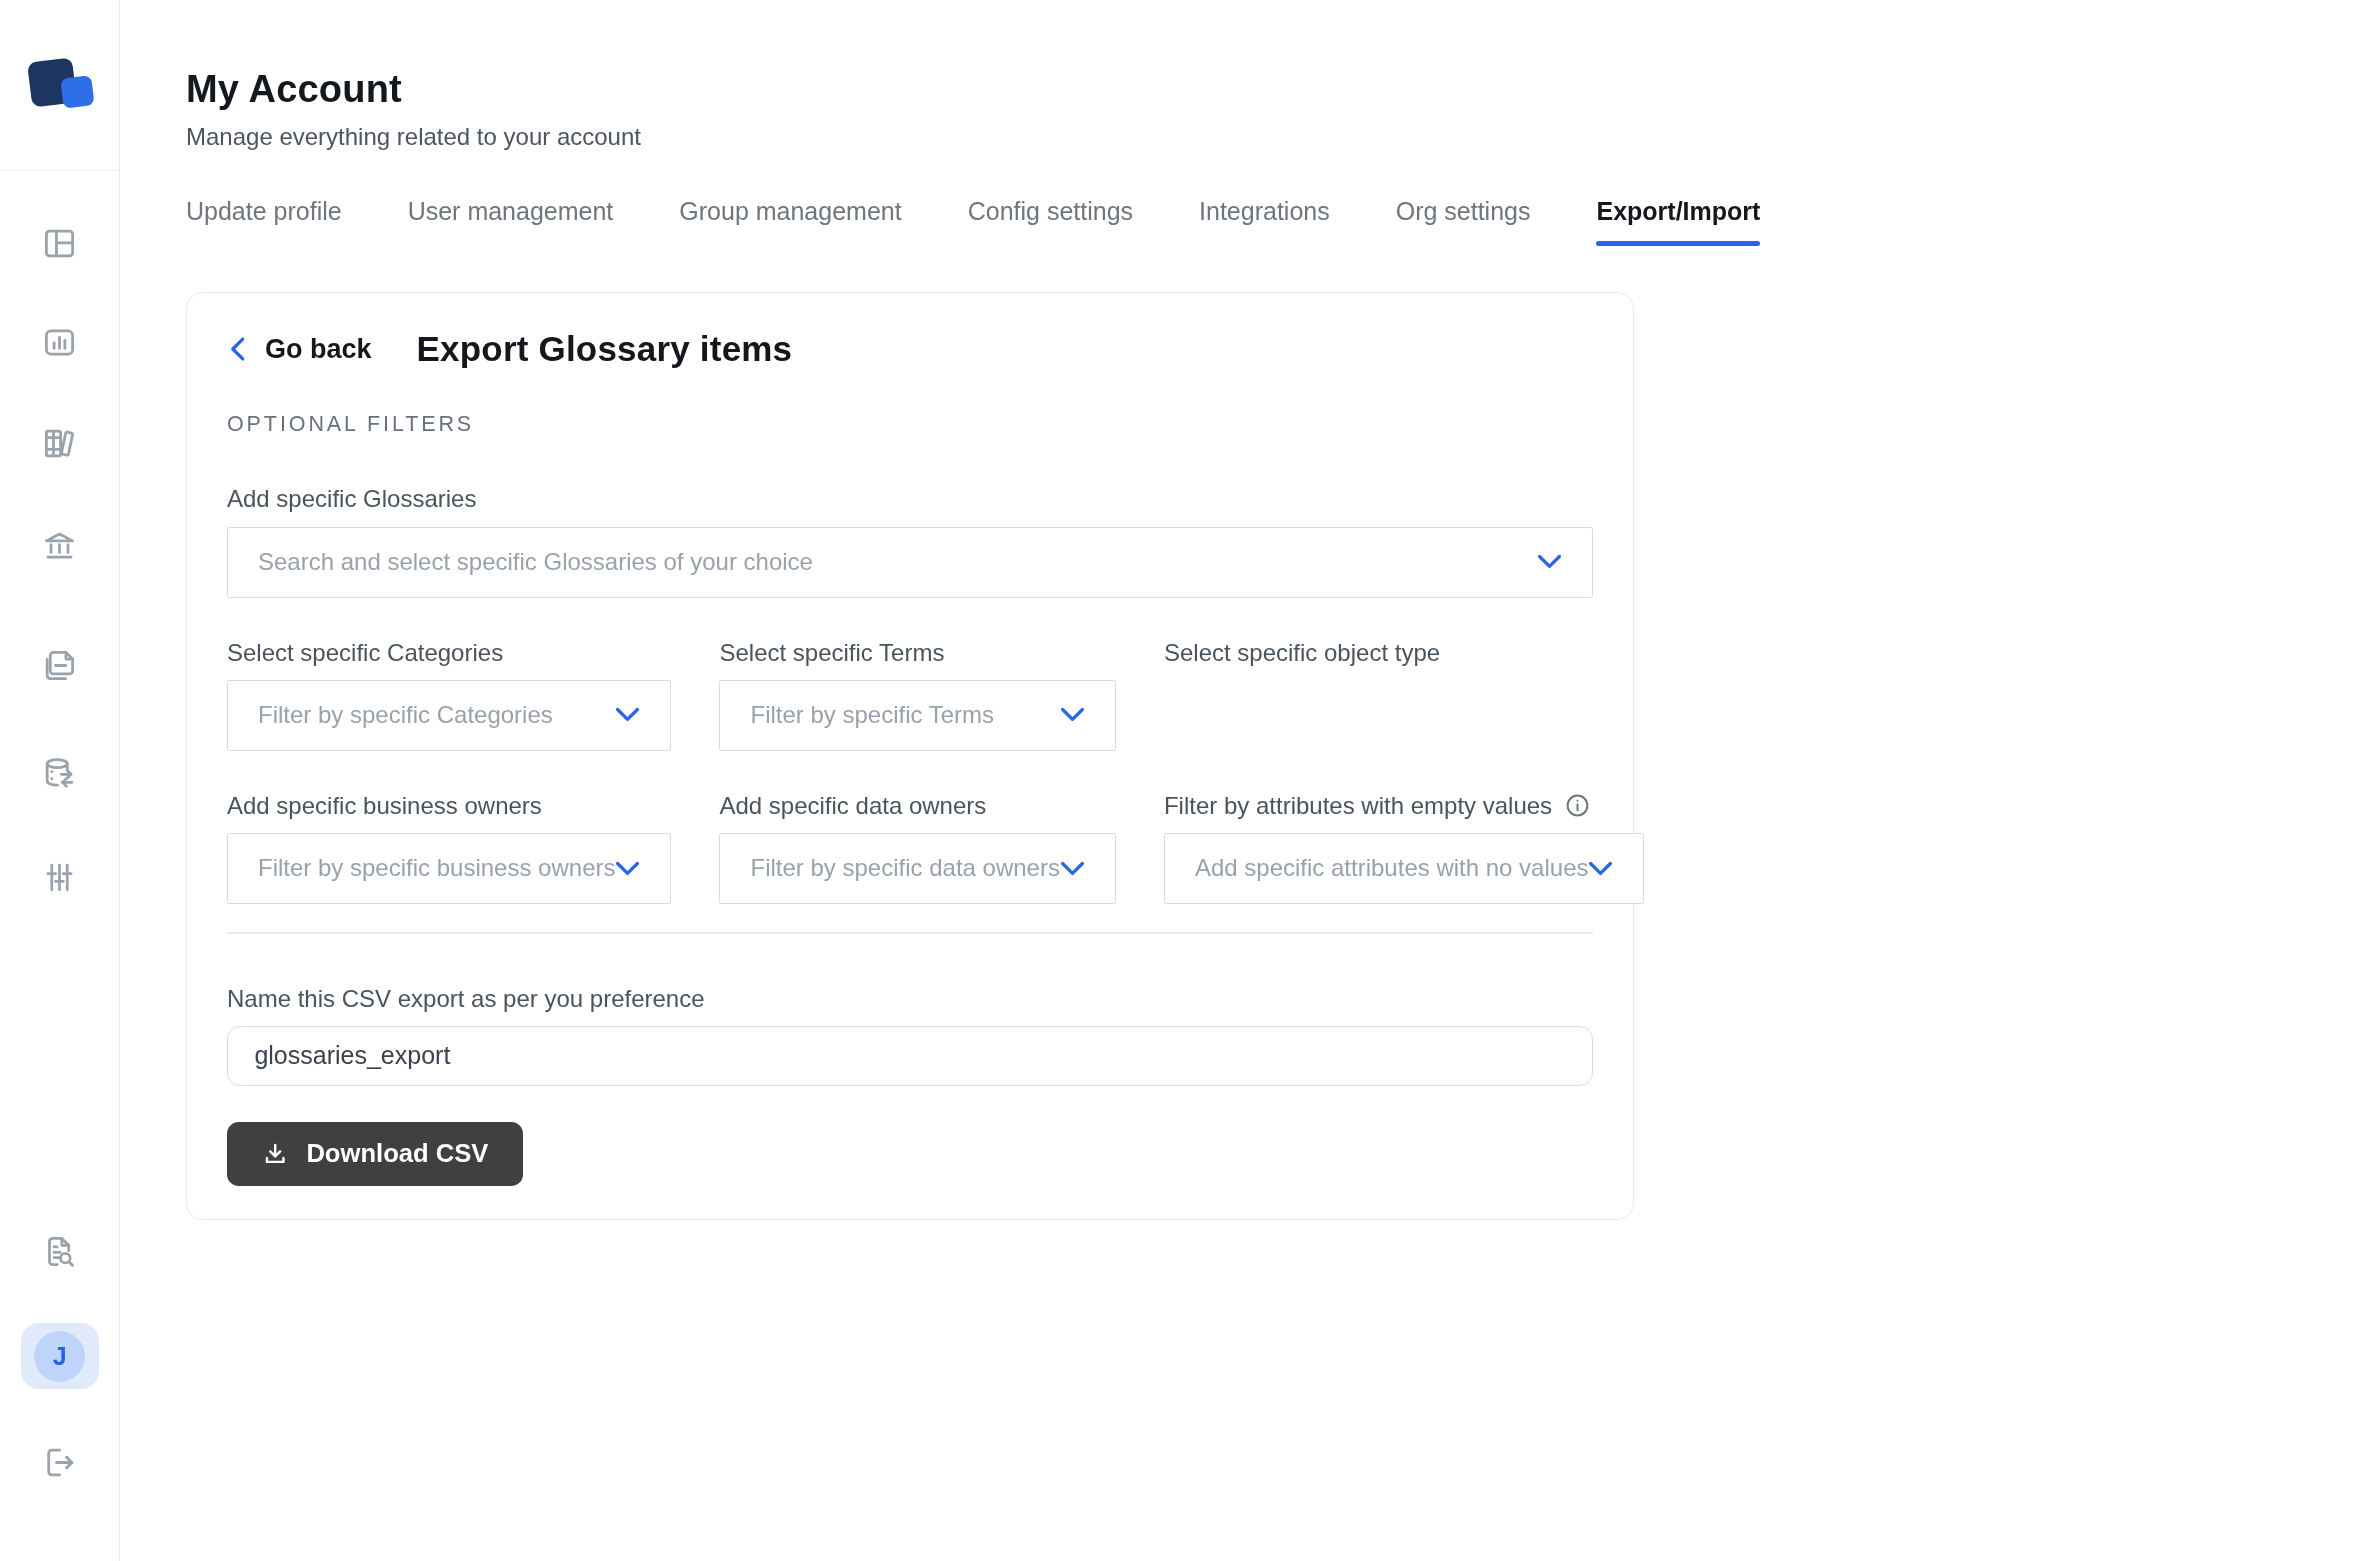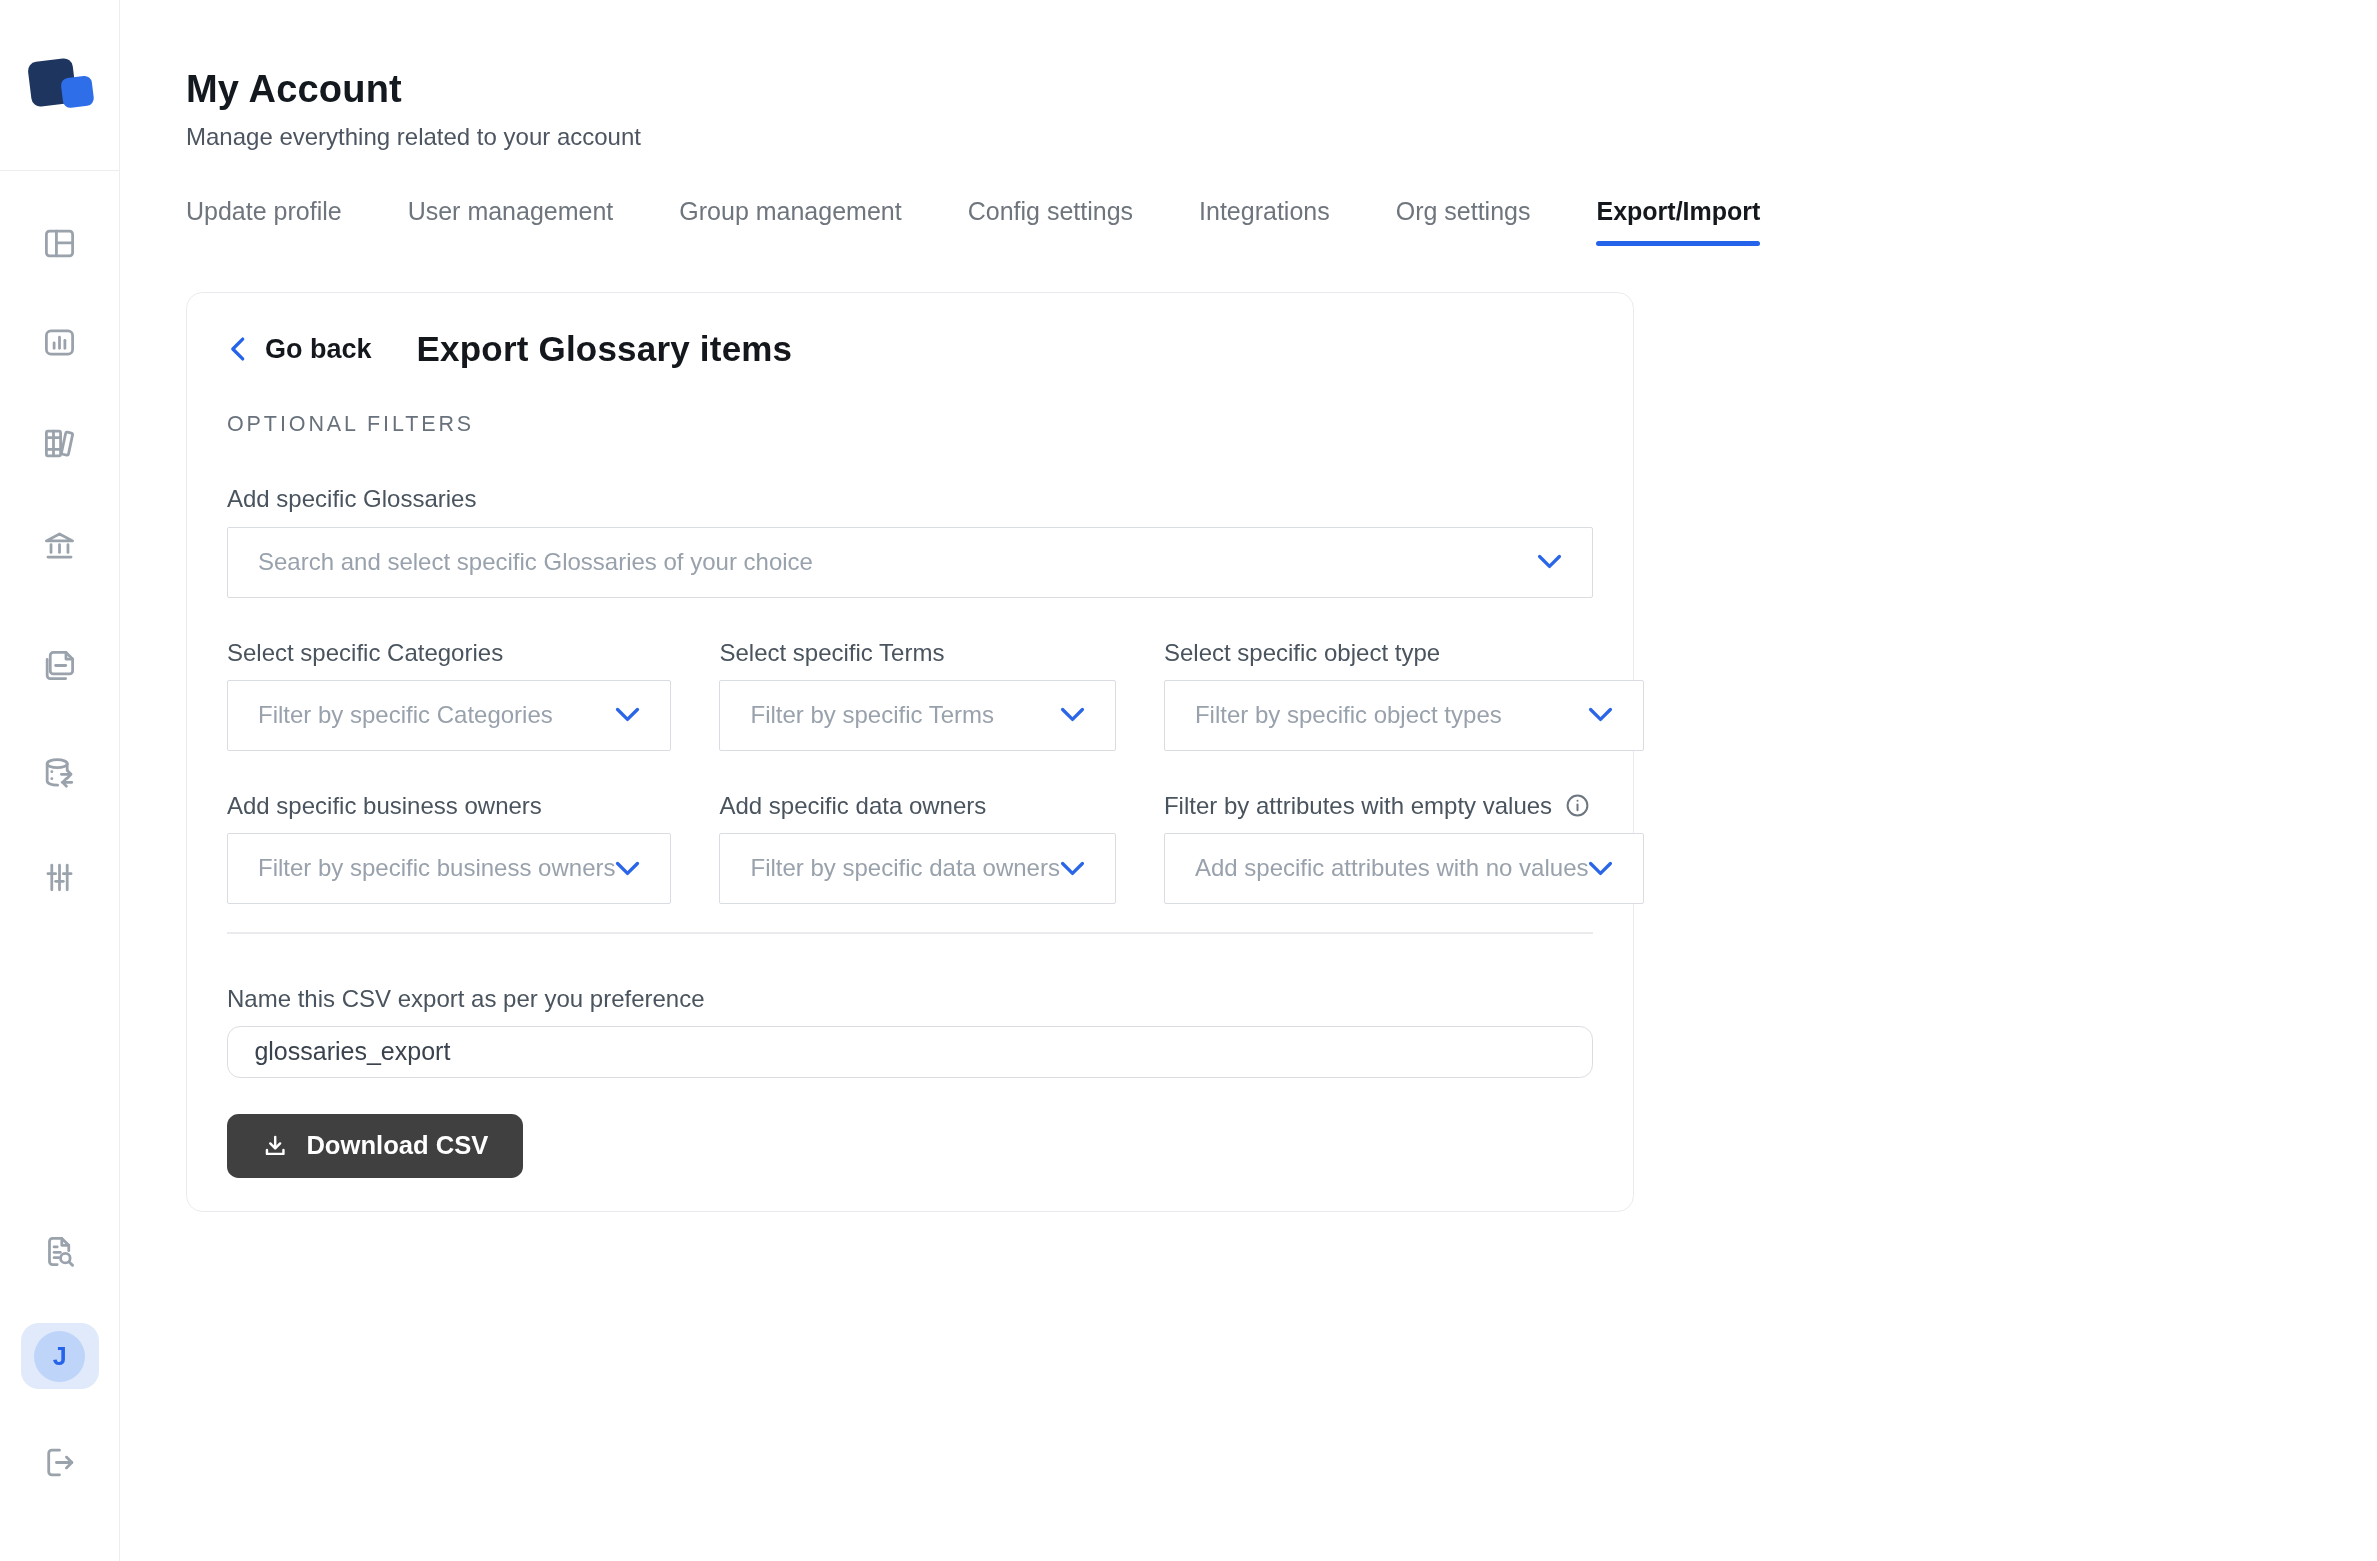--- a/index.html
+++ b/index.html
@@ -70,21 +70,21 @@
   .selectbox .ph { font-size:24px; color:#99a2ac; flex:1 1 auto; white-space:nowrap;
     overflow:hidden; }
   .selectbox svg { width:25px; height:15.7px; flex:0 0 auto; }
 
   .field-block { margin-top:48px; }
   .grid { margin-top:41px; display:grid; grid-template-columns:1fr 1fr 1fr;
     column-gap:48px; row-gap:41px; }
 
   .divider { margin:28px 0 51px 0; height:1.7px; background:#e9ebee; border:0; }
 
-  .text-input { margin-top:13.2px; width:100%; height:52px; border:1.7px solid #d9dde2;
+  .text-input { margin-top:13.2px; width:100%; height:60px; border:1.7px solid #d9dde2;
     border-radius:13.2px; padding:0 26.4px; font-size:25px; color:#39424d;
     font-family:"Liberation Sans", sans-serif; outline:none; background:#fff; }
 
   .download-btn { margin-top:36px; display:inline-flex; align-items:center; gap:18px;
     height:64px; padding:0 35px; border:0; border-radius:11.6px; background:#404040;
     color:#fff; font-size:25.6px; font-weight:700; cursor:pointer;
     font-family:"Liberation Sans", sans-serif; }
   .download-btn svg { width:26.4px; height:26.4px; }
 </style>
 </head>
@@ -241,26 +241,20 @@
         <div class="selectbox">
           <span class="ph">Filter by specific Terms</span>
           <svg viewBox="0 0 30 19" fill="none" stroke="#2b66e9" stroke-width="4" stroke-linecap="round" stroke-linejoin="round">
               <polyline points="3 3 15 15 27 3"></polyline>
             </svg>
         </div>
       </div>
 
       <div>
         <div class="field-label">Select specific object type</div>
-        <div class="selectbox">
-          <span class="ph">Filter by specific object types</span>
-          <svg viewBox="0 0 30 19" fill="none" stroke="#2b66e9" stroke-width="4" stroke-linecap="round" stroke-linejoin="round">
-              <polyline points="3 3 15 15 27 3"></polyline>
-            </svg>
-        </div>
       </div>
 
       <div>
         <div class="field-label">Add specific business owners</div>
         <div class="selectbox">
           <span class="ph">Filter by specific business owners</span>
           <svg viewBox="0 0 30 19" fill="none" stroke="#2b66e9" stroke-width="4" stroke-linecap="round" stroke-linejoin="round">
               <polyline points="3 3 15 15 27 3"></polyline>
             </svg>
         </div>

